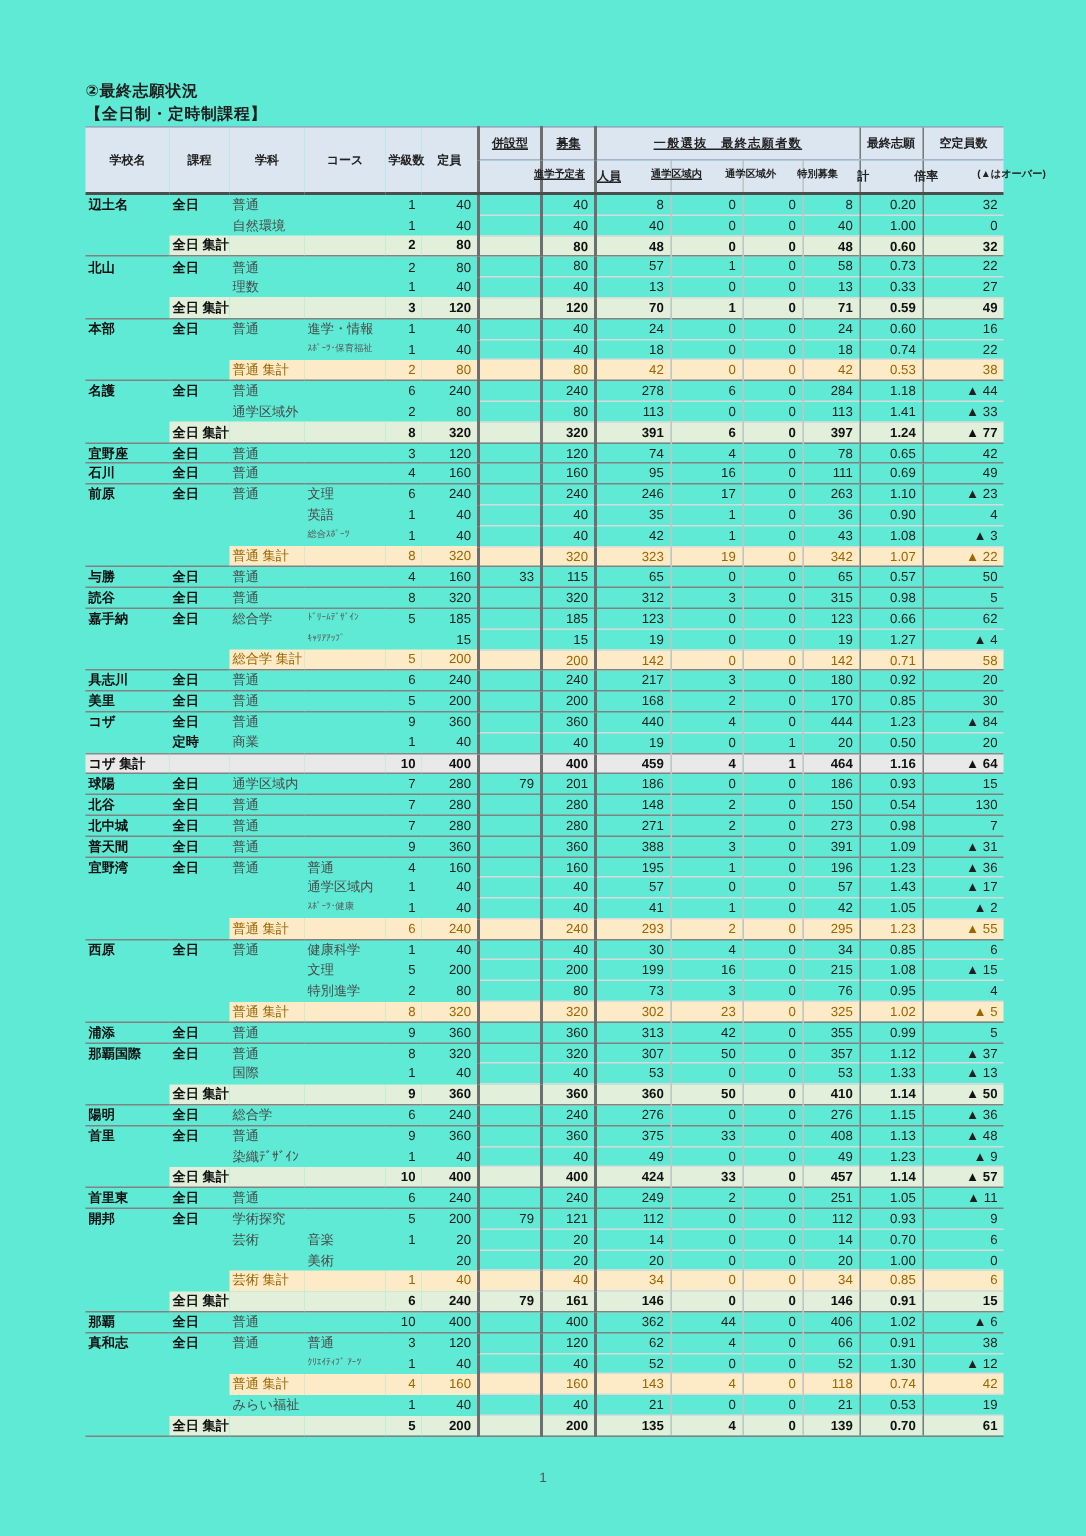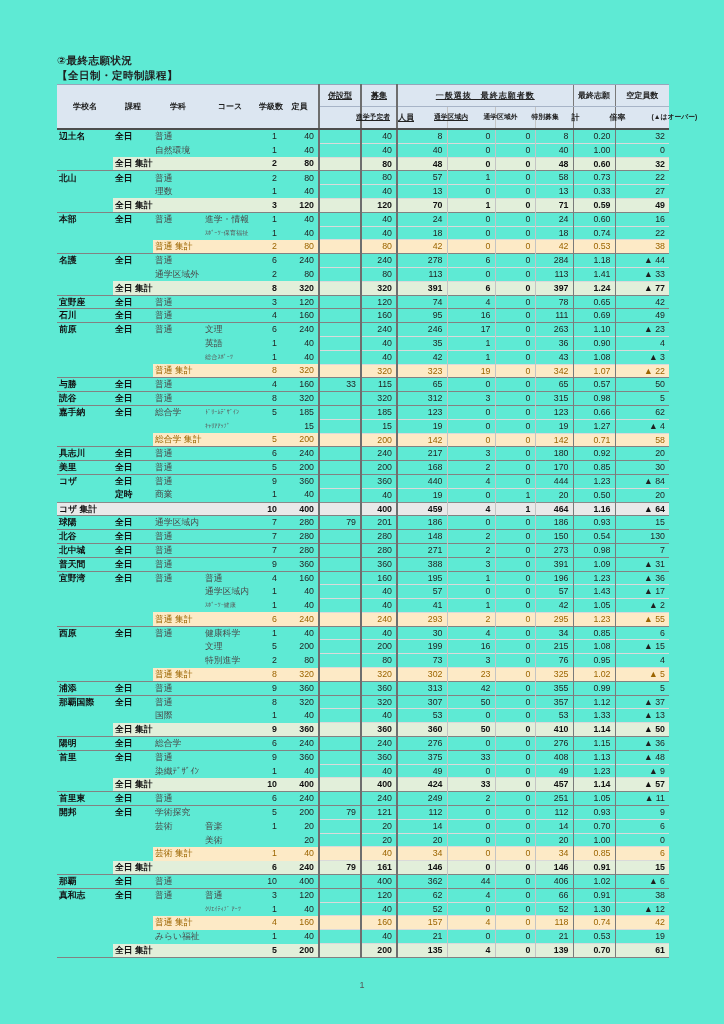--- a/index.html
+++ b/index.html
@@ -1015,21 +1015,21 @@
           </tr>
           <tr class="y">
             <td></td>
             <td></td>
             <td>普通 集計</td>
             <td></td>
             <td>4</td>
             <td>160</td>
             <td></td>
             <td>160</td>
-            <td>157</td>
+            <td>143</td>
             <td>4</td>
             <td>0</td>
             <td>118</td>
             <td>0.74</td>
             <td>42</td>
           </tr>
           <tr class="n">
             <td></td>
             <td></td>
             <td>みらい福祉</td>

